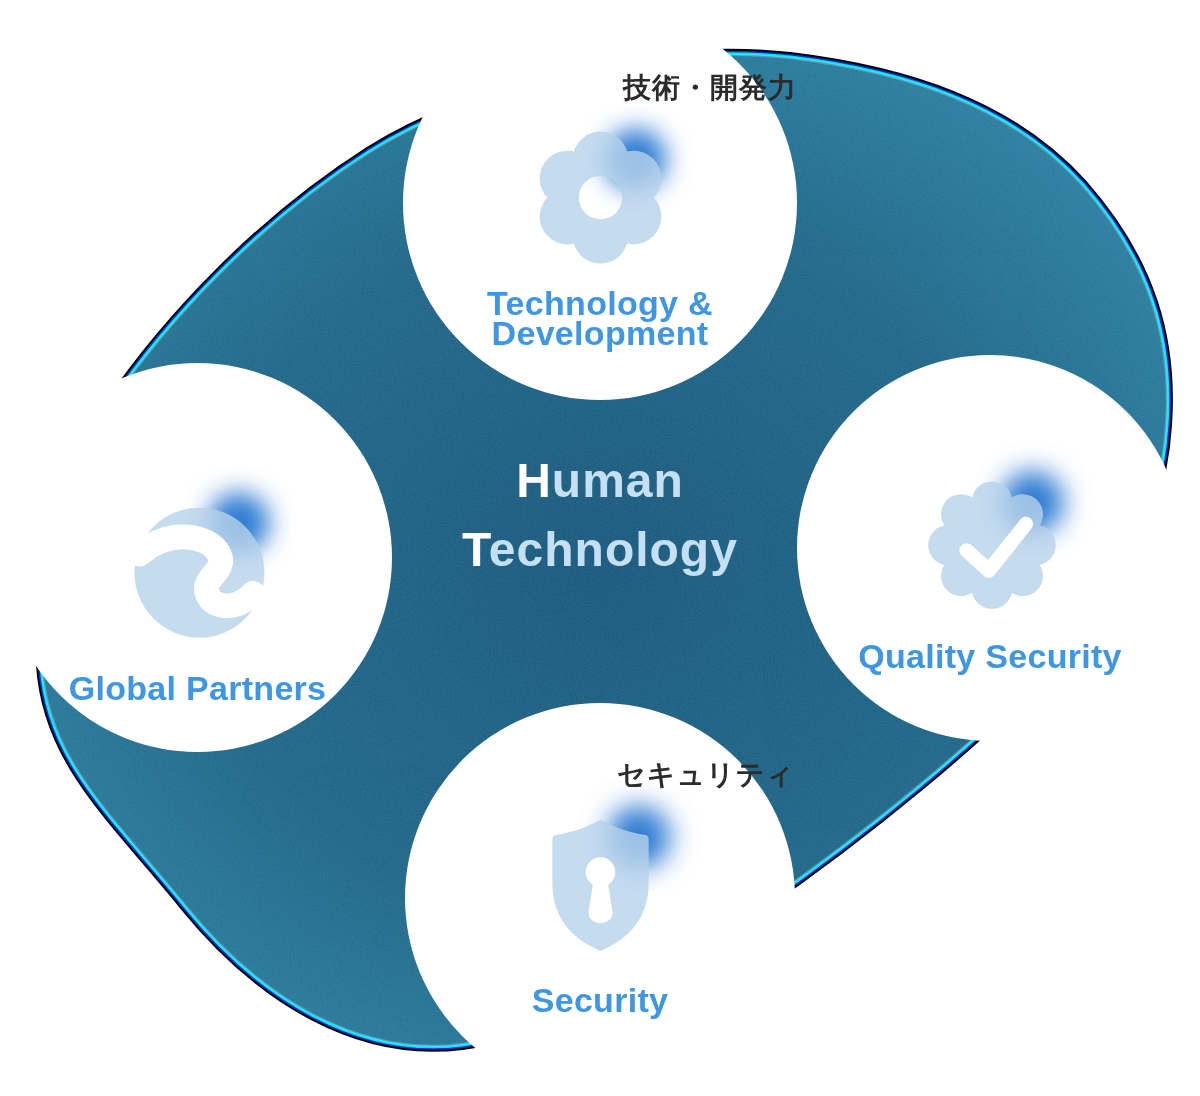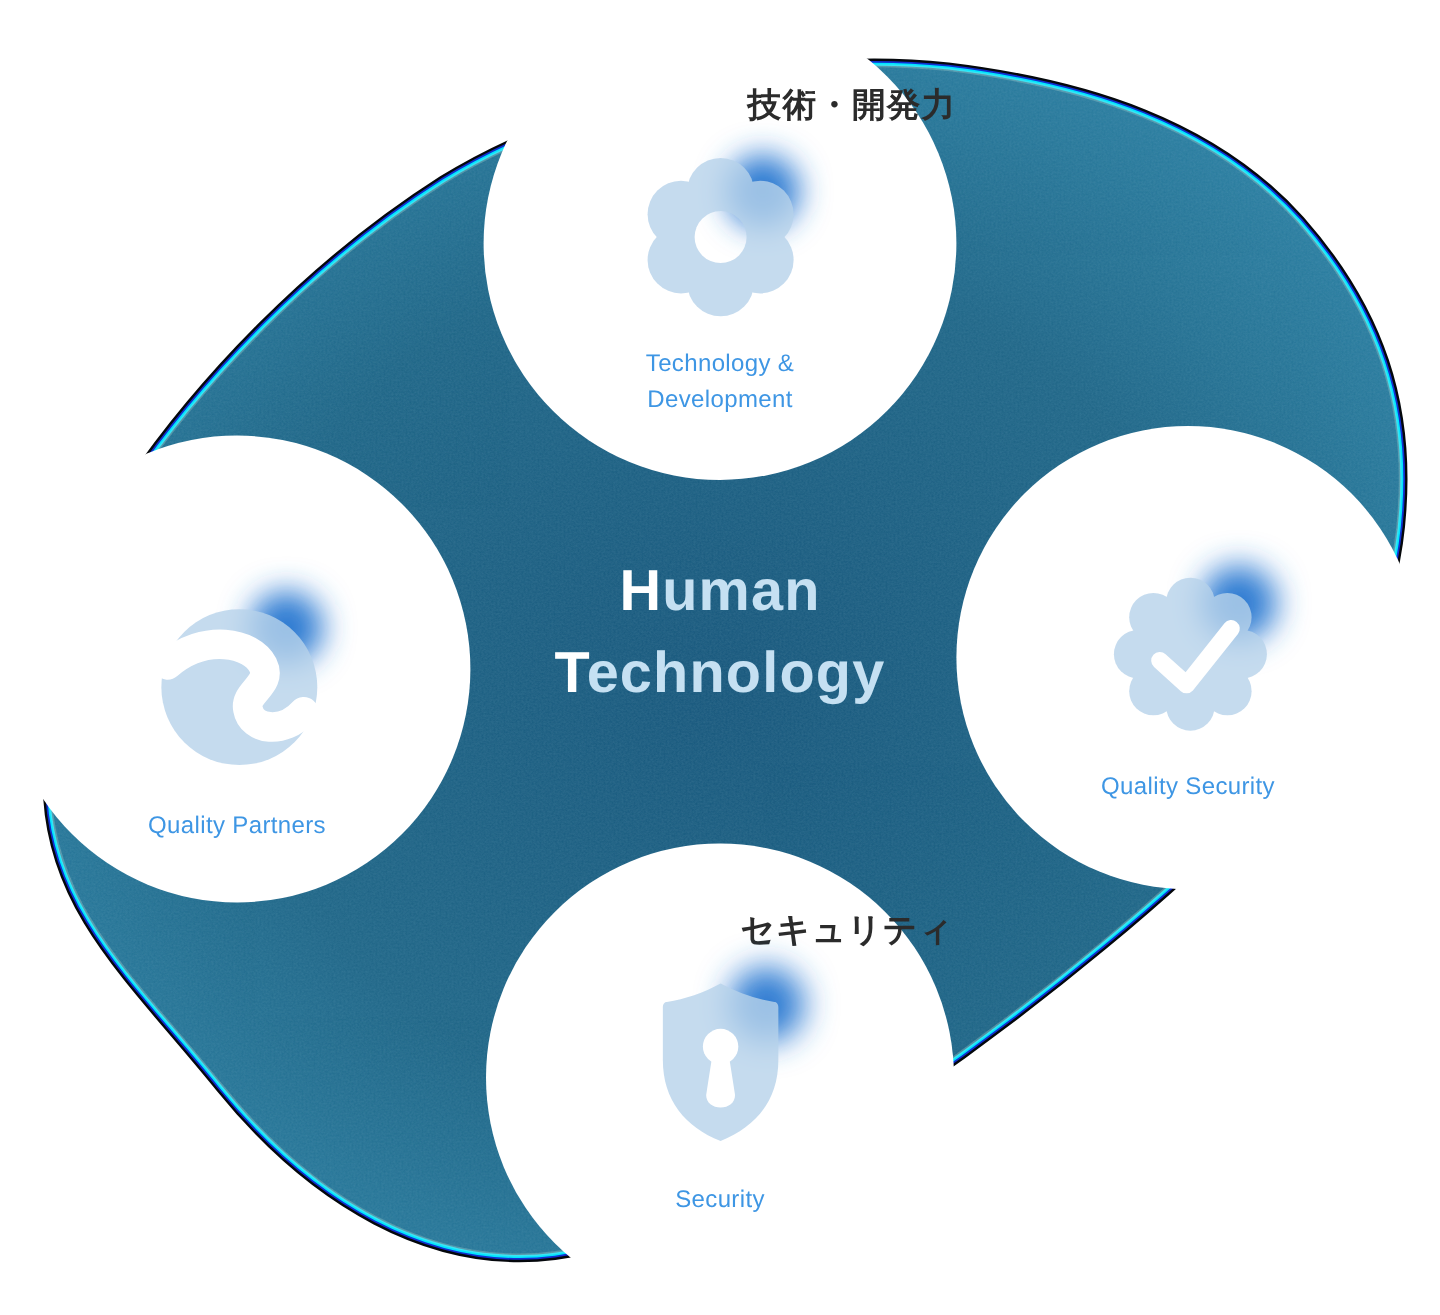--- a/index.html
+++ b/index.html
@@ -22,39 +22,38 @@
     text-align: right;
     font-weight: bold;
     font-size: 28px;
     line-height: 33px;
     letter-spacing: 1px;
     color: #2b2b2b;
   }
   .en-label {
     position: absolute;
     text-align: center;
-    font-weight: normal;
-    font-size: 20px;
+    font-weight: bold;
+    font-size: 34px;
     line-height: 30px;
     letter-spacing: 0.3px;
     color: #3e96e4;
   }
   .icon-svg { position: absolute; overflow: visible; }
   .title {
     position: absolute;
     left: 400px;
     top: 446px;
     width: 400px;
     text-align: center;
     font-weight: bold;
     font-size: 48px;
     line-height: 69px;
     letter-spacing: 1px;
     color: #c5e0f2;
-    margin-top: 12px;
   }
   .title .accent { color: #ffffff; }
 </style>
 </head>
 <body>
 
 <div class="stage">
 
   <svg class="bg-svg" width="1200" height="1096" viewBox="0 0 1200 1096">
     <defs>
@@ -132,21 +131,21 @@
         </filter>
       <mask id="globeM" maskUnits="userSpaceOnUse" x="-20" y="-20" width="200" height="200">
         <circle cx="78" cy="84" r="63" fill="#fff"></circle>
       </mask>
     </defs>
     <circle cx="116" cy="36" r="30" fill="#2e7cd2" filter="url(#blurB)"></circle>
     <rect x="-20" y="-20" width="200" height="200" fill="#b7d2ea" fill-opacity="0.8" mask="url(#globeM)"></rect>
     <path d="M20 66 C50 40 88 48 97 66 C105 82 82 88 85 102 C88 119 114 122 130 104" fill="none" stroke="#ffffff" stroke-width="24" stroke-linecap="round"></path>
   </svg>
 
-  <div class="en-label" style="left:3px; top:673px; width:389px;">Quality Partners</div>
+  <div class="en-label" style="left:3px; top:673px; width:389px;">Global Partners</div>
 
 
   <svg class="icon-svg" style="left:907px; top:458px;" width="170" height="170" viewBox="0 0 160 160">
     <defs>
       <filter id="blurC" x="-80%" y="-80%" width="260%" height="260%">
           <feGaussianBlur stdDeviation="12"></feGaussianBlur>
         </filter>
       <mask id="badgeM" maskUnits="userSpaceOnUse" x="-20" y="-20" width="200" height="200">
         <circle cx="80" cy="82" r="46" fill="#fff"></circle>
         <circle cx="121" cy="82" r="19" fill="#fff"></circle>

